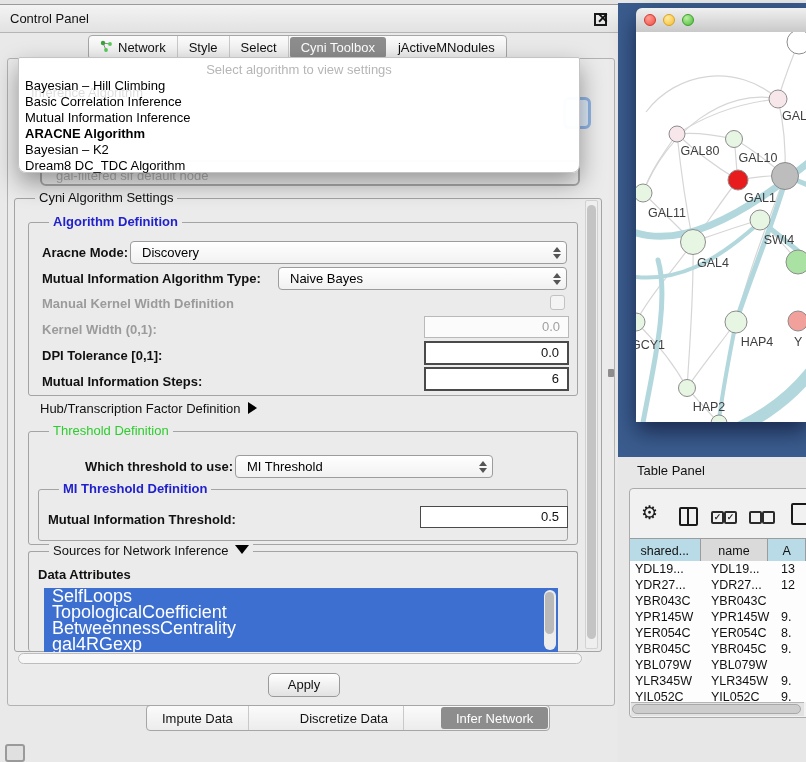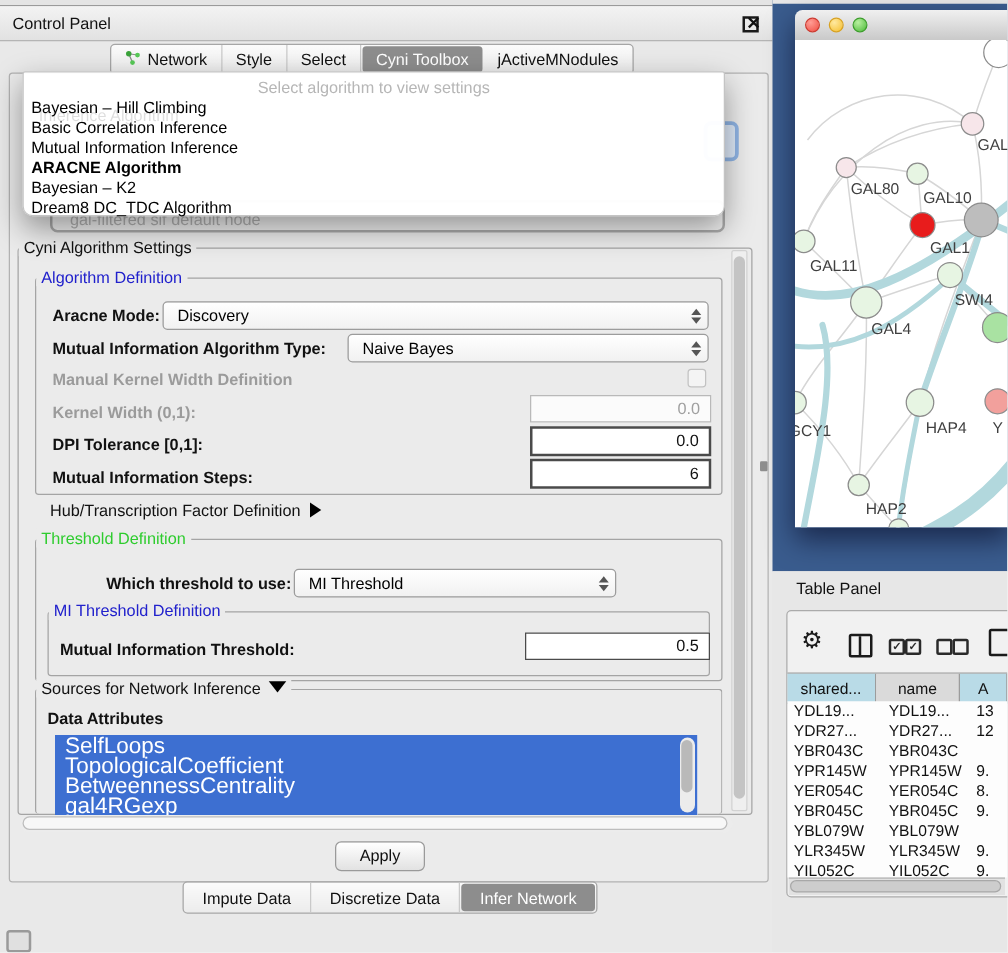--- a/index.html
+++ b/index.html
@@ -28,22 +28,22 @@
   .algo-placeholder{height:17px;line-height:17px;text-align:center;color:#b6b6b6;}
   .algo-item{height:16px;line-height:16px;padding-left:6px;color:#000;}
   .algo-item.sel{font-weight:bold;}
   .ghost-label{left:12px;top:27px;color:#000;opacity:0.13;pointer-events:none;}
   .ghost-combo{left:40px;top:160px;width:540px;height:26px;border:2px solid #ababab;border-radius:6px;z-index:5;box-sizing:border-box;background:#f2f2f2;}
   .ghost-combo span{position:absolute;left:14px;top:6px;color:#b4b4b4;}
   .ghost-stepper{left:563px;top:97px;width:22px;height:26px;border:3px solid #8fb4e4;border-radius:6px;z-index:5;background:#dde9f8;}
 
   
   .group{border:1px solid #a4a4a4;border-radius:3px;}
-  .group-title{position:absolute;top:-9px;left:0;background:#ebebeb;padding:0 4px;font-size:13px;white-space:nowrap;}
-  .t-blue{color:#2121cc;}
+  .group-title{position:absolute;top:-9px;left:20px;background:#ebebeb;padding:0 4px;font-size:13px;white-space:nowrap;}
+  .t-blue{color:#2121cc;font-weight:bold;}
   .t-green{color:#2ecc2e;}
 
   .lbl{position:absolute;font-size:13px;}
   .b{font-weight:bold;}
   .dis{color:#9b9b9b;font-weight:bold;}
 
   .combo{position:absolute;height:23px;background:linear-gradient(#ffffff,#f1f1f1);border:1px solid #9c9c9c;
     border-radius:4px;display:flex;align-items:center;box-sizing:border-box;}
   .combo .val{flex:1;padding-left:11px;font-size:13px;color:#000;}
   .stepper{width:18px;display:flex;flex-direction:column;align-items:center;justify-content:center;gap:2px;}
@@ -65,21 +65,21 @@
 
   .vscroll{left:585px;top:200px;width:13px;height:449px;background:#efefef;border:1px solid #d2d2d2;border-radius:2px;box-sizing:border-box;}
   .vthumb{position:absolute;left:1px;top:4px;width:9px;height:434px;background:#c4c4c4;border-radius:5px;}
   .hscroll{left:16px;top:652px;width:570px;height:14px;background:#ececec;border-radius:7px;}
   .hthumb{position:absolute;left:2px;top:1px;width:564px;height:11px;background:#f7f7f7;border:1px solid #bdbdbd;border-radius:6px;box-sizing:border-box;}
 
   .apply-btn{left:268px;top:673px;width:70px;height:22px;border:1px solid #9a9a9a;border-radius:5px;
     background:linear-gradient(#ffffff,#e2e2e2);text-align:center;line-height:22px;font-size:13px;}
 
   .bottom-tabbar{left:146px;top:705px;height:24px;display:flex;border:1px solid #a6a6a6;border-radius:4px;
-    background:linear-gradient(#fbfbfb,#ececec);overflow:hidden;}
+    background:linear-gradient(#fbfbfb,#ececec);overflow:hidden;gap:36px;}
   .btab{display:flex;align-items:center;padding:0 15px;border-right:1px solid #c9c9c9;font-size:13px;}
   .btab:last-child{border-right:none;}
   .btab.active{background:#8d8d8d;color:#fff;border-radius:3px;margin:1px;border-right:none;}
 
   .stray-icon{left:5px;top:744px;width:16px;height:14px;border:2px solid #9a9a9a;border-radius:3px;background:#e0e0e0;}
   .splitter-handle{left:608px;top:369px;width:6px;height:8px;background:#8e8e8e;border-radius:1px;}
 
   
   .desktop{left:618px;top:0;width:188px;height:457px;background:#3a5c8e;}
   .desktop-topstrip{left:618px;top:0;width:188px;height:3px;background:#e8e8e8;}

